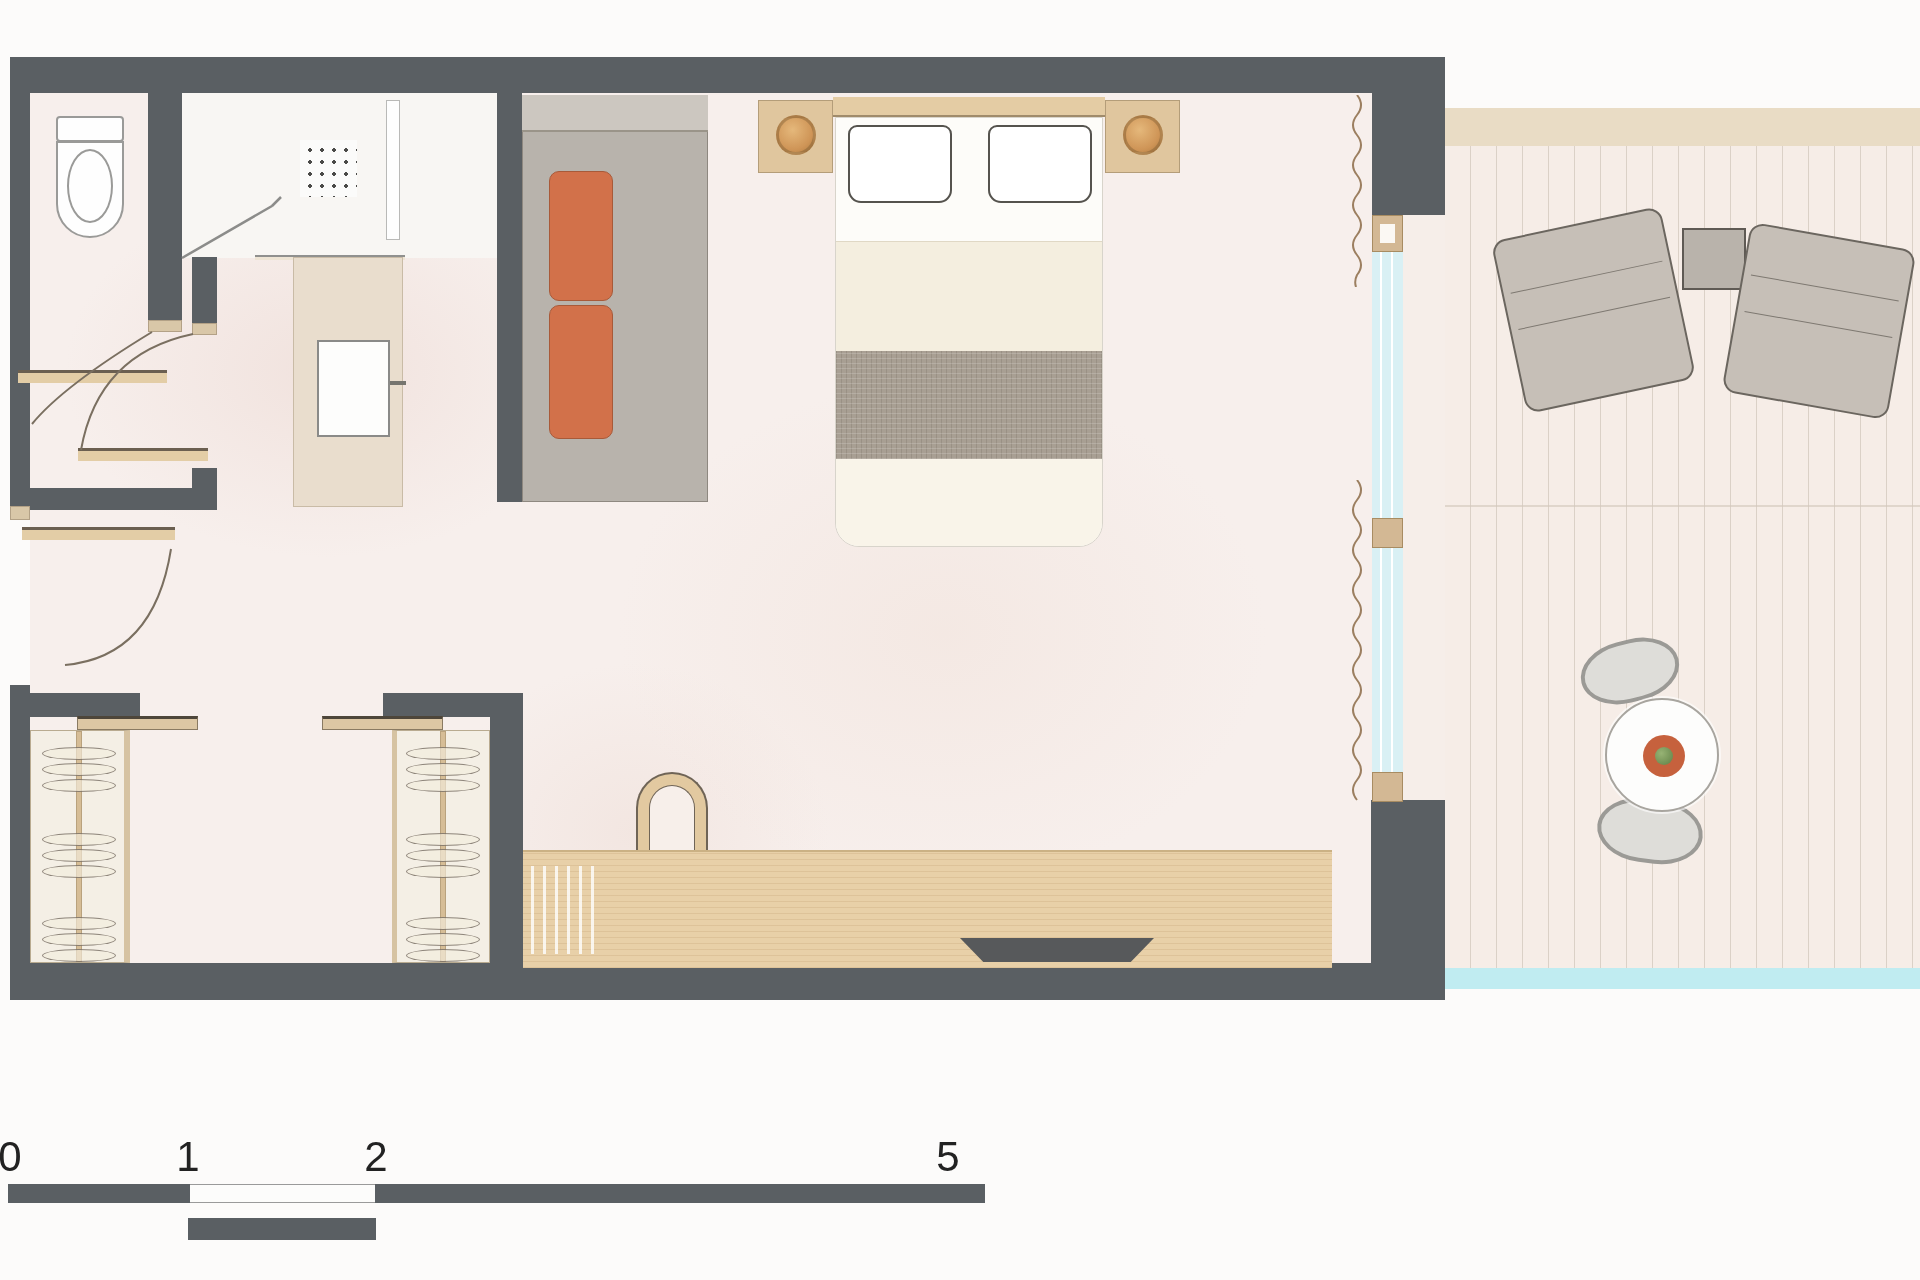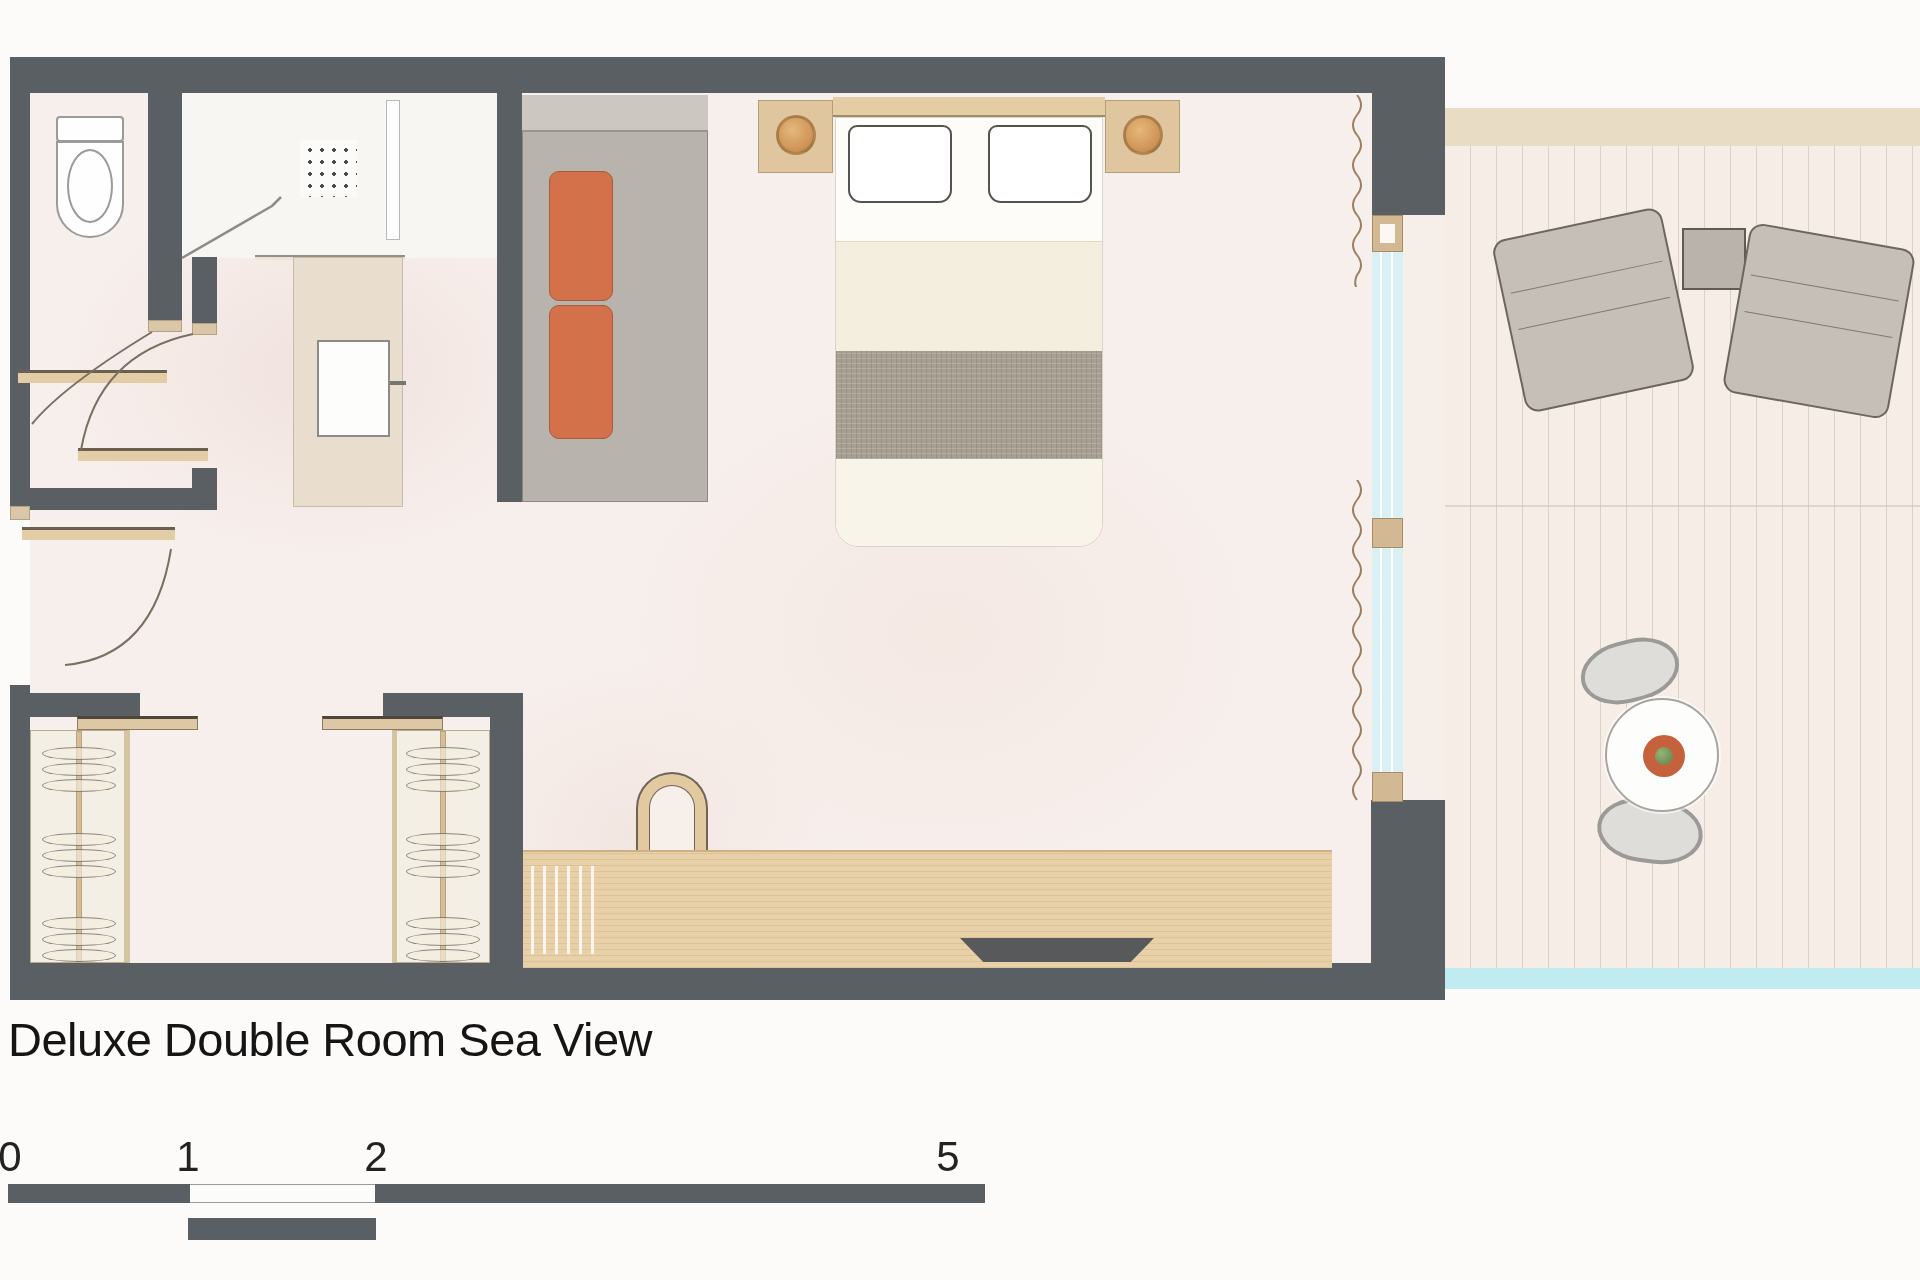--- a/index.html
+++ b/index.html
@@ -195,21 +195,20 @@
   <div class="glass" style="left:1372px;top:548px;width:31px;height:224px;"></div>
   <div class="frame" style="left:1372px;top:772px;width:31px;height:30px;"></div>
 
   <svg class="overlay" style="left:1348px;top:95px;" width="18" height="192" viewBox="0 0 18 192">
     <path d="M9,0 q8,10 0,20 q-8,10 0,20 q8,10 0,20 q-8,10 0,20 q8,10 0,20 q-8,10 0,20 q8,10 0,20 q-8,10 0,20 q8,10 0,20 q-3,6 -1,12" stroke="#9c7f60" stroke-width="2" fill="none"></path>
   </svg>
   <svg class="overlay" style="left:1348px;top:480px;" width="18" height="322" viewBox="0 0 18 322">
     <path d="M9,0 q8,10 0,20 q-8,10 0,20 q8,10 0,20 q-8,10 0,20 q8,10 0,20 q-8,10 0,20 q8,10 0,20 q-8,10 0,20 q8,10 0,20 q-8,10 0,20 q8,10 0,20 q-8,10 0,20 q8,10 0,20 q-8,10 0,20 q8,10 0,20 q-8,10 0,20" stroke="#9c7f60" stroke-width="2" fill="none"></path>
   </svg>
 
-  <div class="title" style="left:8px;top:1012px;">Deluxe Double Room Sea View</div>
 
   <div class="num" style="left:10px;top:1133px;">0</div>
   <div class="num" style="left:188px;top:1133px;">1</div>
   <div class="num" style="left:376px;top:1133px;">2</div>
   <div class="num" style="left:948px;top:1133px;">5</div>
 
   <div class="barline" style="left:8px;top:1184px;width:977px;height:19px;"></div>
   <div class="barseg" style="left:8px;top:1184px;width:182px;height:19px;"></div>
   <div class="barseg" style="left:375px;top:1184px;width:610px;height:19px;"></div>
   <div class="barseg" style="left:188px;top:1218px;width:188px;height:22px;"></div>

